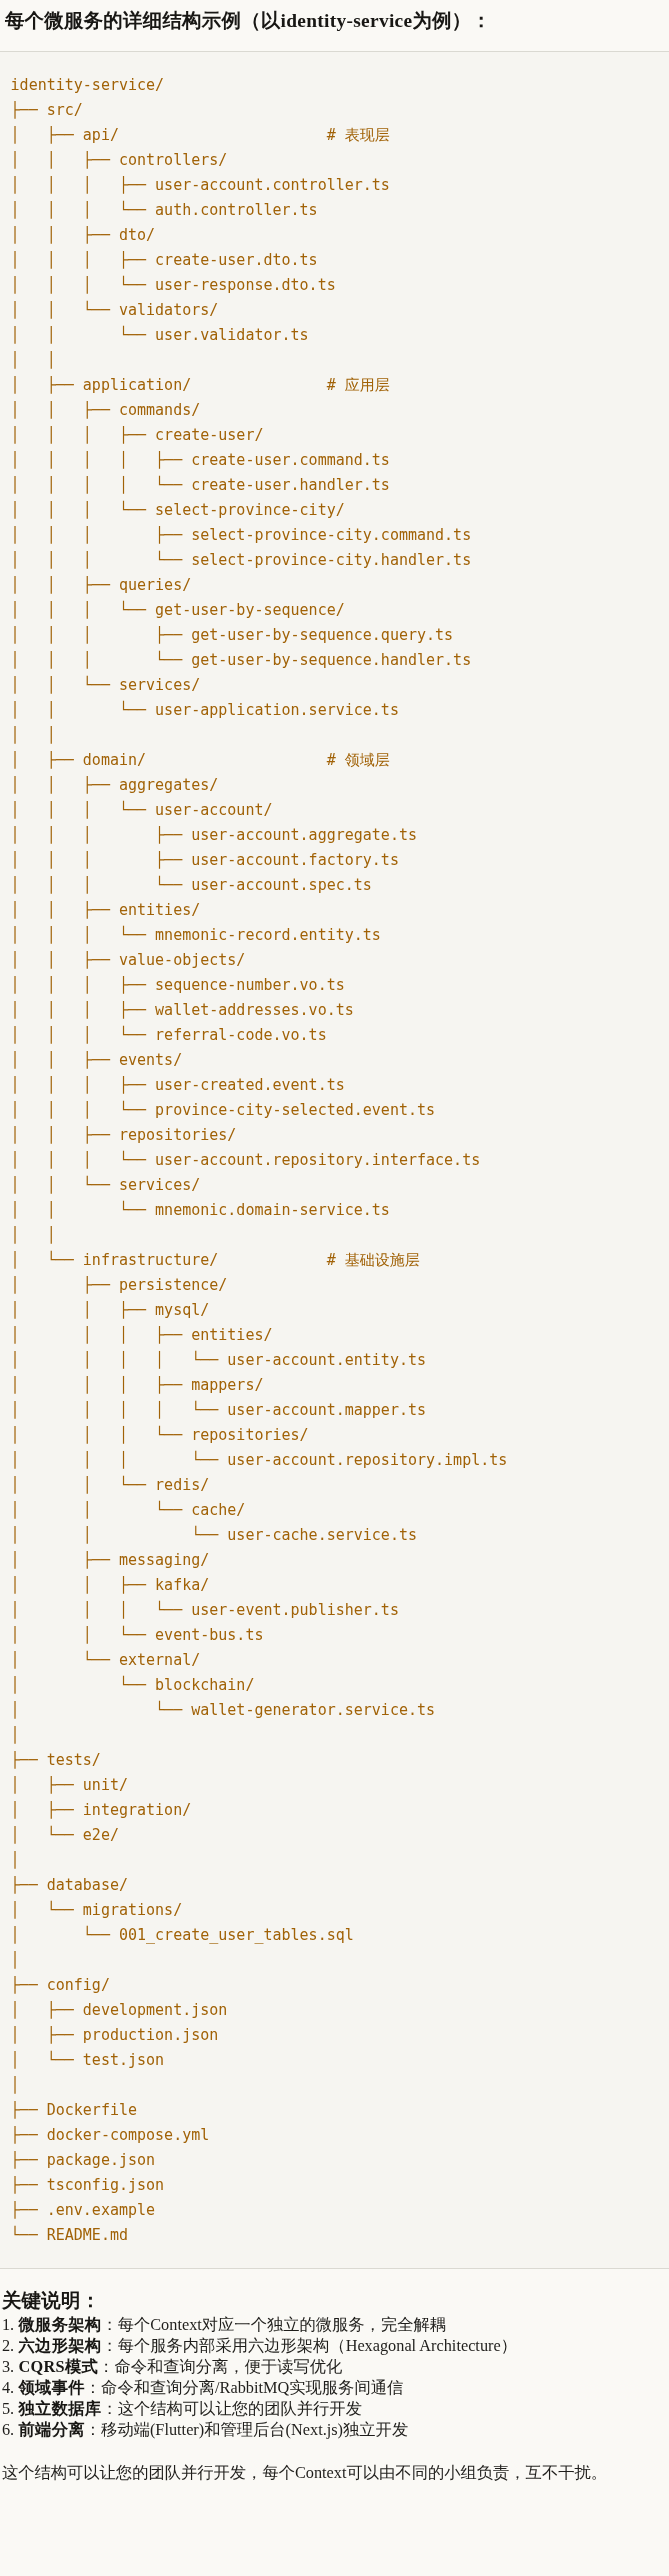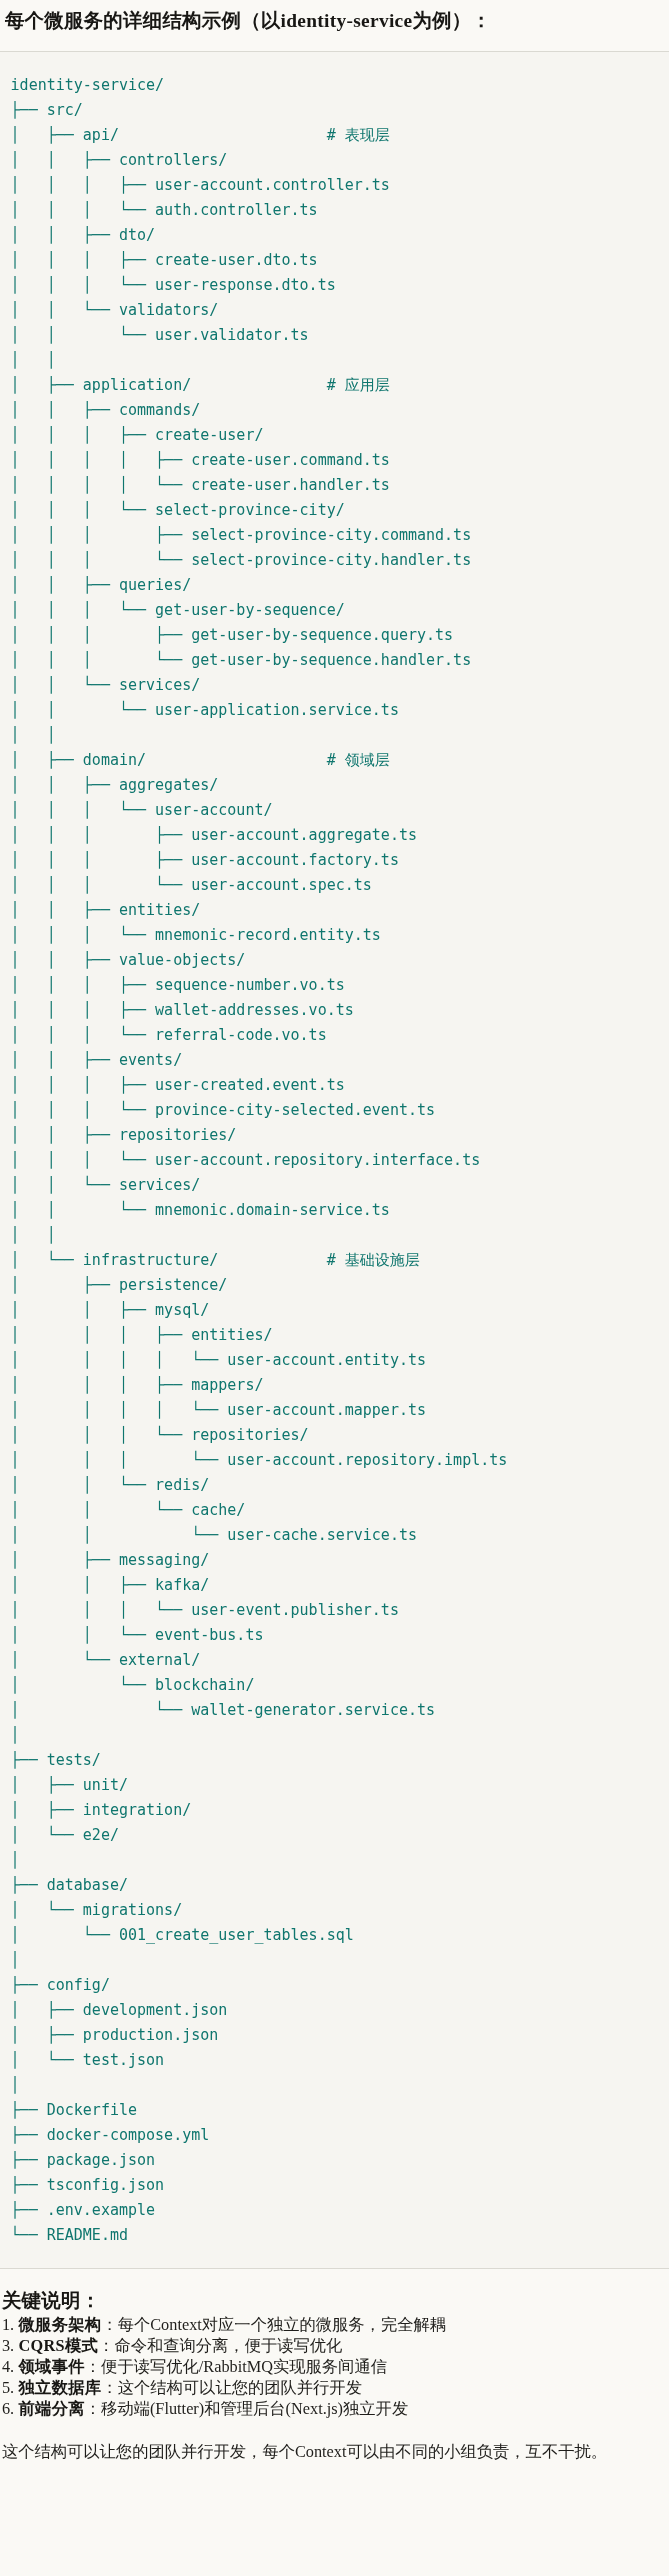--- a/index.html
+++ b/index.html
@@ -28,21 +28,21 @@
     border-top: 0.6px solid #DAD9D2;
     border-bottom: 0.6px solid #DAD9D2;
     padding: 20.6px 6.3px 20.6px 10.6px;
     overflow: hidden;
   }
   .code-block pre {
     margin: 0;
     font-family: "DejaVu Sans Mono", "Liberation Mono", monospace;
     font-size: 15px;
     line-height: 25px;
-    color: #0f766e;
+    color: #a16207;
     white-space: pre;
   }
   .notes {
     padding: 0 2.5px 0 1.9px;
     font-family: Liberation Serif, serif;
   }
   .notes-heading {
     margin: 17.5px 0 0 0;
     font-size: 19.4px;
     line-height: 27px;
@@ -162,21 +162,22 @@
 ├── package.json
 ├── tsconfig.json
 ├── .env.example
 └── README.md</pre>
 </div>
 
 <div class="notes">
   <h2 class="notes-heading">关键说明：</h2>
   <div>
       <div class="note-item"><span class="num">1.</span><b>微服务架构</b><span>：每个Context对应一个独立的微服务，完全解耦</span></div>
+      <div class="note-item"><span class="num">2.</span><b>六边形架构</b><span>：每个服务内部采用六边形架构（Hexagonal Architecture）</span></div>
       <div class="note-item"><span class="num">3.</span><b>CQRS模式</b><span>：命令和查询分离，便于读写优化</span></div>
-      <div class="note-item"><span class="num">4.</span><b>领域事件</b><span>：便于读写优化/RabbitMQ实现服务间通信</span></div>
+      <div class="note-item"><span class="num">4.</span><b>领域事件</b><span>：命令和查询分离/RabbitMQ实现服务间通信</span></div>
       <div class="note-item"><span class="num">5.</span><b>独立数据库</b><span>：这个结构可以让您的团队并行开发</span></div>
       <div class="note-item"><span class="num">6.</span><b>前端分离</b><span>：移动端(Flutter)和管理后台(Next.js)独立开发</span></div>
     </div>
 </div>
 
 <p class="footer-text">这个结构可以让您的团队并行开发，每个Context可以由不同的小组负责，互不干扰。</p>
 
 
 </body></html>

